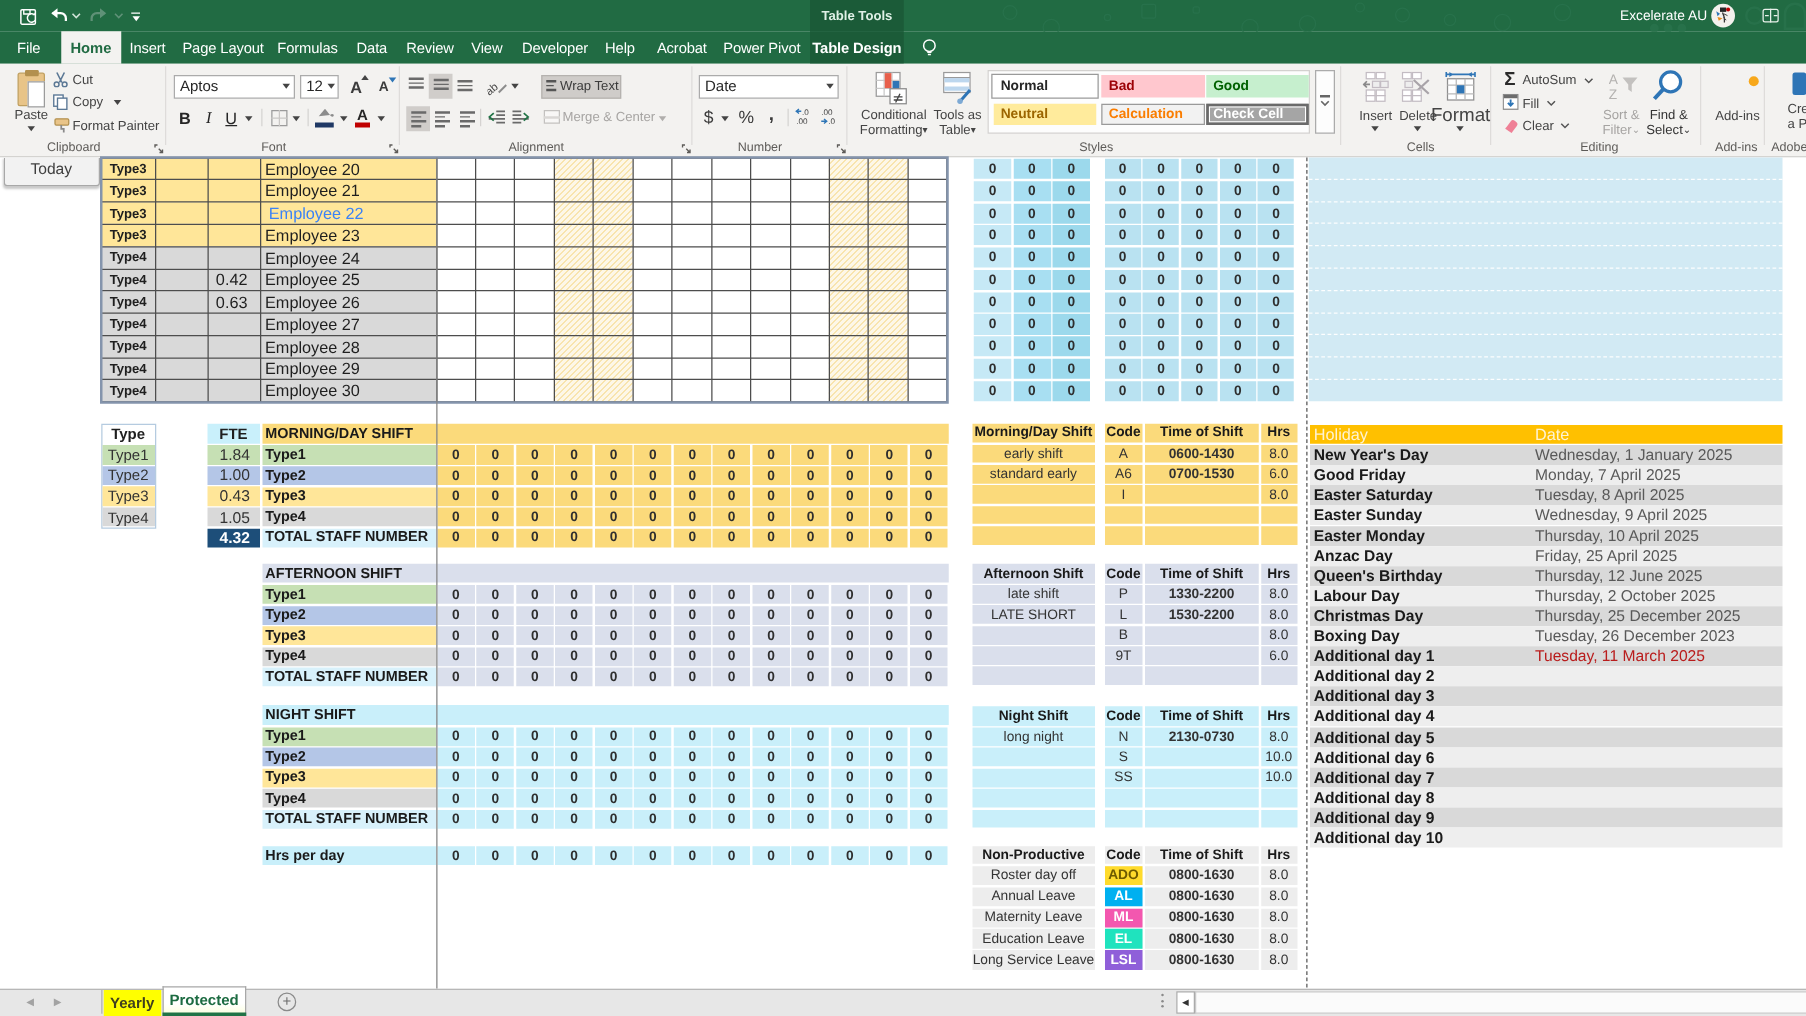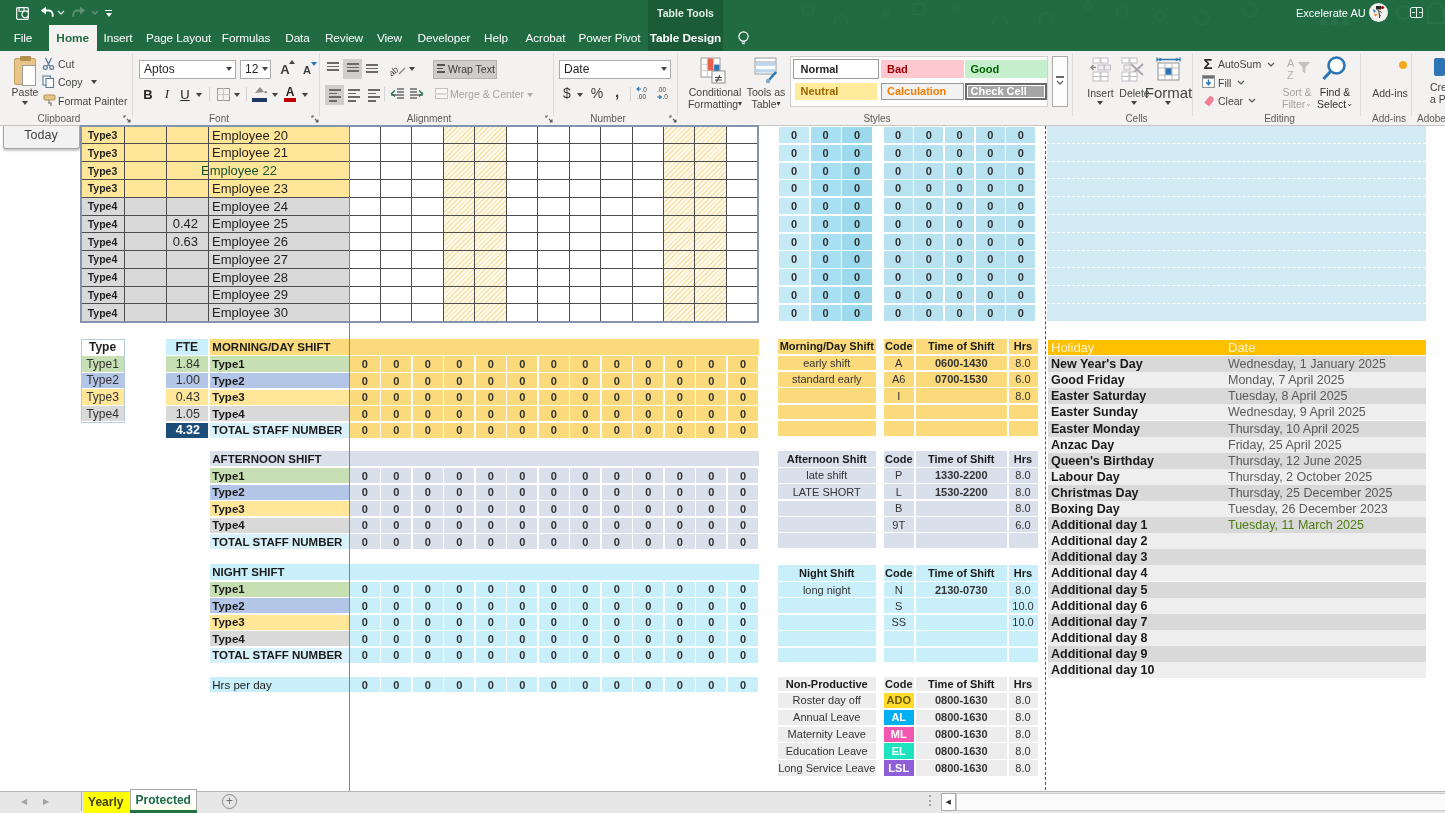--- a/index.html
+++ b/index.html
@@ -364,21 +364,21 @@
 <div class="ab" style="left:2.5px;top:125.5px;width:77.5px;height:23px;background:#f2f2f2;border:1px solid #a8a8a8;border-top:none;border-radius:0 0 3px 3px;box-shadow:0 1.5px 2px rgba(0,0,0,.22)"></div>
 <div class="ab fc" style="left:2.5px;top:125.5px;width:77px;height:18px;color:#3f3f3f;font-size:12.5px">Today</div>
 <div class="ab" style="left:81px;top:126.2px;width:267.5px;height:17.763636363636365px;background:#ffe699"></div>
 <div class="ab fc" style="left:81px;top:126.2px;width:43px;height:17.763636363636365px;color:#1f1f1f;font-size:10.5px;font-weight:bold">Type3</div>
 <div class="ab fl" style="left:212px;top:126.2px;width:136px;height:17.763636363636365px;color:#1f1f1f;font-size:13px">Employee 20</div>
 <div class="ab" style="left:81px;top:143.96363636363637px;width:267.5px;height:17.763636363636365px;background:#ffe699"></div>
 <div class="ab fc" style="left:81px;top:143.96363636363637px;width:43px;height:17.763636363636365px;color:#1f1f1f;font-size:10.5px;font-weight:bold">Type3</div>
 <div class="ab fl" style="left:212px;top:143.96363636363637px;width:136px;height:17.763636363636365px;color:#1f1f1f;font-size:13px">Employee 21</div>
 <div class="ab" style="left:81px;top:161.72727272727275px;width:267.5px;height:17.763636363636365px;background:#ffe699"></div>
 <div class="ab fc" style="left:81px;top:161.72727272727275px;width:43px;height:17.763636363636365px;color:#1f1f1f;font-size:10.5px;font-weight:bold">Type3</div>
-<div class="ab fl" style="left:201px;top:161.72727272727275px;width:136px;height:17.763636363636365px;color:#14532d;font-size:13px">Employee 22</div>
+<div class="ab fl" style="left:215px;top:161.72727272727275px;width:136px;height:17.763636363636365px;color:#3b82f6;font-size:13px">Employee 22</div>
 <div class="ab" style="left:81px;top:179.4909090909091px;width:267.5px;height:17.763636363636365px;background:#ffe699"></div>
 <div class="ab fc" style="left:81px;top:179.4909090909091px;width:43px;height:17.763636363636365px;color:#1f1f1f;font-size:10.5px;font-weight:bold">Type3</div>
 <div class="ab fl" style="left:212px;top:179.4909090909091px;width:136px;height:17.763636363636365px;color:#1f1f1f;font-size:13px">Employee 23</div>
 <div class="ab" style="left:81px;top:197.25454545454545px;width:267.5px;height:17.763636363636365px;background:#d9d9d9"></div>
 <div class="ab fc" style="left:81px;top:197.25454545454545px;width:43px;height:17.763636363636365px;color:#1f1f1f;font-size:10.5px;font-weight:bold">Type4</div>
 <div class="ab fl" style="left:212px;top:197.25454545454545px;width:136px;height:17.763636363636365px;color:#1f1f1f;font-size:13px">Employee 24</div>
 <div class="ab" style="left:81px;top:215.01818181818183px;width:267.5px;height:17.763636363636365px;background:#d9d9d9"></div>
 <div class="ab fc" style="left:81px;top:215.01818181818183px;width:43px;height:17.763636363636365px;color:#1f1f1f;font-size:10.5px;font-weight:bold">Type4</div>
 <div class="ab fl" style="left:124px;top:215.01818181818183px;width:79px;height:17.763636363636365px;color:#1f1f1f;font-size:13px;justify-content:flex-end;padding-right:5px">0.42</div>
 <div class="ab fl" style="left:212px;top:215.01818181818183px;width:136px;height:17.763636363636365px;color:#1f1f1f;font-size:13px">Employee 25</div>
@@ -1062,21 +1062,21 @@
 <div class="ab fc" style="left:601.9230769230769px;top:647.7px;width:29.915384615384617px;height:15.3px;color:#2e2e2e;font-size:11px;font-weight:bold">0</div>
 <div class="ab" style="left:633.4384615384615px;top:647.7px;width:29.915384615384617px;height:15.3px;background:#c9effa"></div>
 <div class="ab fc" style="left:633.4384615384615px;top:647.7px;width:29.915384615384617px;height:15.3px;color:#2e2e2e;font-size:11px;font-weight:bold">0</div>
 <div class="ab" style="left:664.9538461538461px;top:647.7px;width:29.915384615384617px;height:15.3px;background:#c9effa"></div>
 <div class="ab fc" style="left:664.9538461538461px;top:647.7px;width:29.915384615384617px;height:15.3px;color:#2e2e2e;font-size:11px;font-weight:bold">0</div>
 <div class="ab" style="left:696.4692307692308px;top:647.7px;width:29.915384615384617px;height:15.3px;background:#c9effa"></div>
 <div class="ab fc" style="left:696.4692307692308px;top:647.7px;width:29.915384615384617px;height:15.3px;color:#2e2e2e;font-size:11px;font-weight:bold">0</div>
 <div class="ab" style="left:727.9846153846154px;top:647.7px;width:29.915384615384617px;height:15.3px;background:#c9effa"></div>
 <div class="ab fc" style="left:727.9846153846154px;top:647.7px;width:29.915384615384617px;height:15.3px;color:#2e2e2e;font-size:11px;font-weight:bold">0</div>
 <div class="ab" style="left:210.3px;top:676.8px;width:138.7px;height:15.6px;background:#c9effa"></div>
-<div class="ab fl" style="left:212.3px;top:676.8px;width:135px;height:15.6px;color:#1a1a1a;font-size:11.5px;font-weight:normal">Hrs per day</div>
+<div class="ab fl" style="left:212.3px;top:676.8px;width:135px;height:15.6px;color:#1a1a1a;font-size:11.5px;font-weight:bold">Hrs per day</div>
 <div class="ab" style="left:349.8px;top:676.8px;width:29.915384615384617px;height:15.6px;background:#c9effa"></div>
 <div class="ab fc" style="left:349.8px;top:676.8px;width:29.915384615384617px;height:15.6px;color:#2e2e2e;font-size:11px;font-weight:bold">0</div>
 <div class="ab" style="left:381.31538461538463px;top:676.8px;width:29.915384615384617px;height:15.6px;background:#c9effa"></div>
 <div class="ab fc" style="left:381.31538461538463px;top:676.8px;width:29.915384615384617px;height:15.6px;color:#2e2e2e;font-size:11px;font-weight:bold">0</div>
 <div class="ab" style="left:412.83076923076925px;top:676.8px;width:29.915384615384617px;height:15.6px;background:#c9effa"></div>
 <div class="ab fc" style="left:412.83076923076925px;top:676.8px;width:29.915384615384617px;height:15.6px;color:#2e2e2e;font-size:11px;font-weight:bold">0</div>
 <div class="ab" style="left:444.34615384615387px;top:676.8px;width:29.915384615384617px;height:15.6px;background:#c9effa"></div>
 <div class="ab fc" style="left:444.34615384615387px;top:676.8px;width:29.915384615384617px;height:15.6px;color:#2e2e2e;font-size:11px;font-weight:bold">0</div>
 <div class="ab" style="left:475.8615384615385px;top:676.8px;width:29.915384615384617px;height:15.6px;background:#c9effa"></div>
 <div class="ab fc" style="left:475.8615384615385px;top:676.8px;width:29.915384615384617px;height:15.6px;color:#2e2e2e;font-size:11px;font-weight:bold">0</div>
@@ -1292,21 +1292,21 @@
 <div class="ab fl" style="left:1051px;top:468.79999999999995px;width:173px;height:16.1px;color:#1a1a1a;font-size:12.5px;font-weight:bold">Labour Day</div>
 <div class="ab fl" style="left:1228px;top:468.79999999999995px;width:200px;height:16.1px;color:#595959;font-size:12.5px">Thursday, 2 October 2025</div>
 <div class="ab" style="left:1048px;top:484.9px;width:377.5px;height:16.1px;background:#d9d9d9"></div>
 <div class="ab fl" style="left:1051px;top:484.9px;width:173px;height:16.1px;color:#1a1a1a;font-size:12.5px;font-weight:bold">Christmas Day</div>
 <div class="ab fl" style="left:1228px;top:484.9px;width:200px;height:16.1px;color:#595959;font-size:12.5px">Thursday, 25 December 2025</div>
 <div class="ab" style="left:1048px;top:501.0px;width:377.5px;height:16.1px;background:#eeeeee"></div>
 <div class="ab fl" style="left:1051px;top:501.0px;width:173px;height:16.1px;color:#1a1a1a;font-size:12.5px;font-weight:bold">Boxing Day</div>
 <div class="ab fl" style="left:1228px;top:501.0px;width:200px;height:16.1px;color:#595959;font-size:12.5px">Tuesday, 26 December 2023</div>
 <div class="ab" style="left:1048px;top:517.0999999999999px;width:377.5px;height:16.1px;background:#d9d9d9"></div>
 <div class="ab fl" style="left:1051px;top:517.0999999999999px;width:173px;height:16.1px;color:#1a1a1a;font-size:12.5px;font-weight:bold">Additional day 1</div>
-<div class="ab fl" style="left:1228px;top:517.0999999999999px;width:200px;height:16.1px;color:#4d7c0f;font-size:12.5px">Tuesday, 11 March 2025</div>
+<div class="ab fl" style="left:1228px;top:517.0999999999999px;width:200px;height:16.1px;color:#b91c1c;font-size:12.5px">Tuesday, 11 March 2025</div>
 <div class="ab" style="left:1048px;top:533.2px;width:377.5px;height:16.1px;background:#eeeeee"></div>
 <div class="ab fl" style="left:1051px;top:533.2px;width:173px;height:16.1px;color:#1a1a1a;font-size:12.5px;font-weight:bold">Additional day 2</div>
 <div class="ab" style="left:1048px;top:549.3px;width:377.5px;height:16.1px;background:#d9d9d9"></div>
 <div class="ab fl" style="left:1051px;top:549.3px;width:173px;height:16.1px;color:#1a1a1a;font-size:12.5px;font-weight:bold">Additional day 3</div>
 <div class="ab" style="left:1048px;top:565.4px;width:377.5px;height:16.1px;background:#eeeeee"></div>
 <div class="ab fl" style="left:1051px;top:565.4px;width:173px;height:16.1px;color:#1a1a1a;font-size:12.5px;font-weight:bold">Additional day 4</div>
 <div class="ab" style="left:1048px;top:581.5px;width:377.5px;height:16.1px;background:#d9d9d9"></div>
 <div class="ab fl" style="left:1051px;top:581.5px;width:173px;height:16.1px;color:#1a1a1a;font-size:12.5px;font-weight:bold">Additional day 5</div>
 <div class="ab" style="left:1048px;top:597.6px;width:377.5px;height:16.1px;background:#eeeeee"></div>
 <div class="ab fl" style="left:1051px;top:597.6px;width:173px;height:16.1px;color:#1a1a1a;font-size:12.5px;font-weight:bold">Additional day 6</div>

